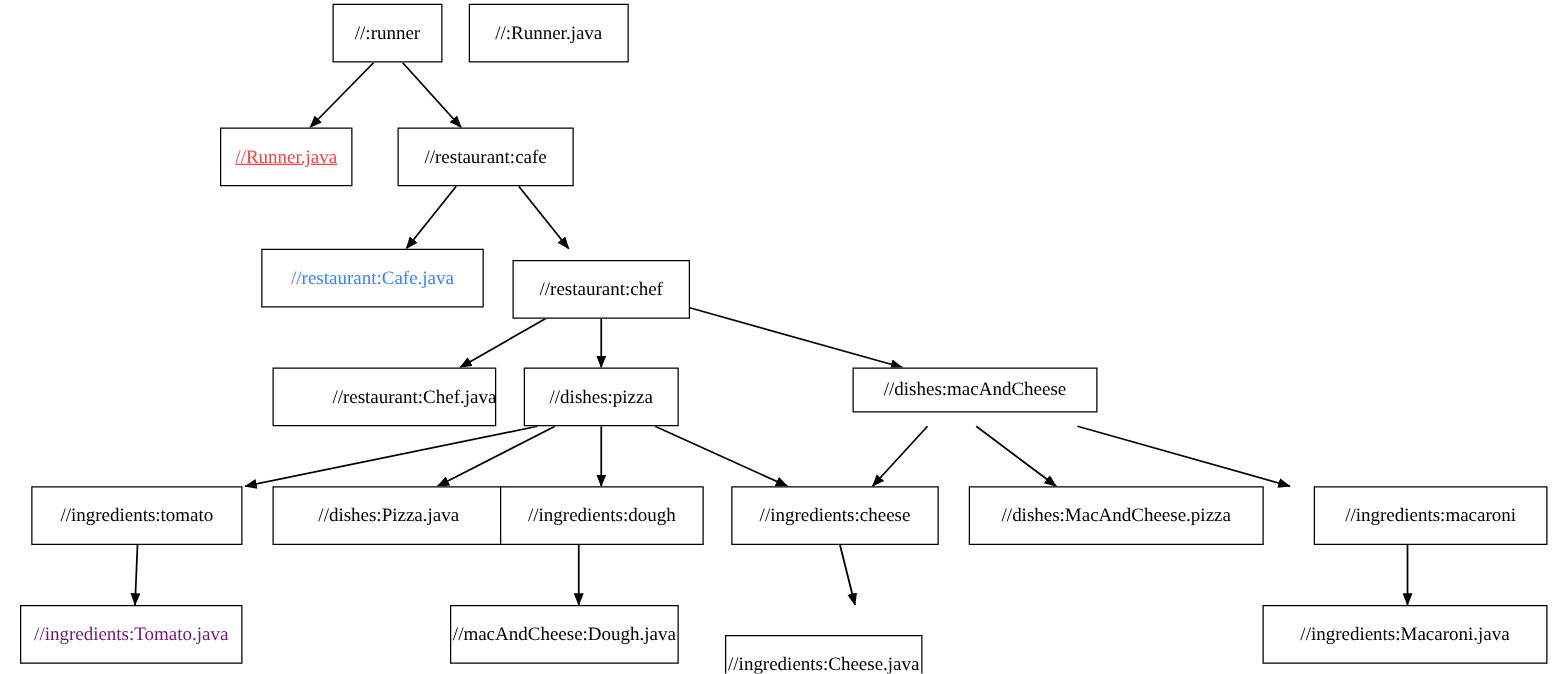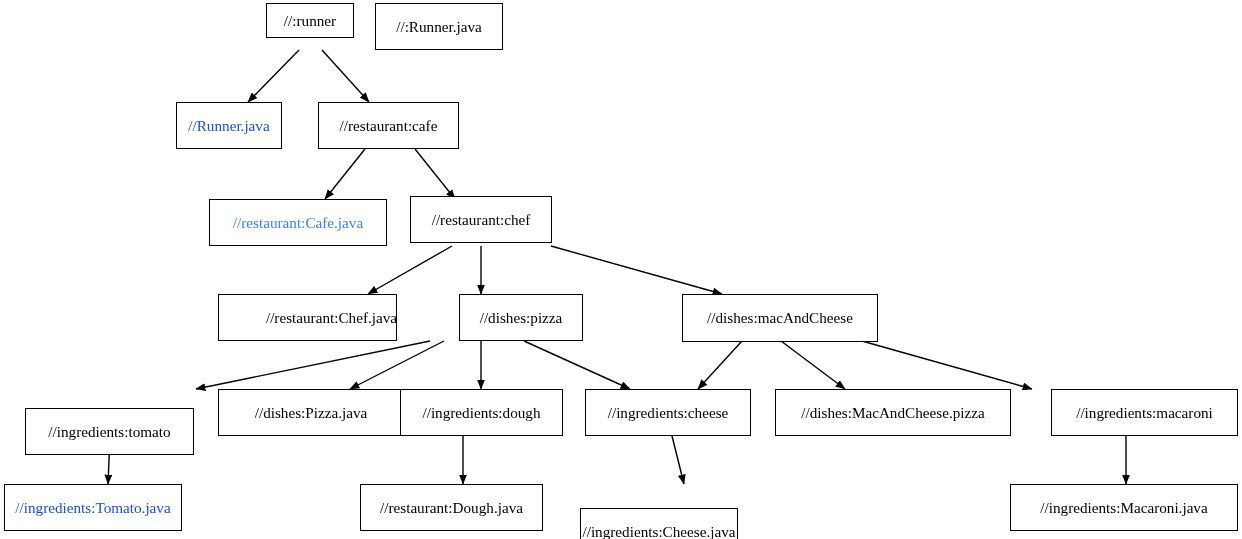--- a/index.html
+++ b/index.html
@@ -73,70 +73,70 @@
         <line x1="781" y1="341" x2="845" y2="389" stroke="#000000" stroke-width="1.4" marker-end="url(#arrowhead)"></line>
         <line x1="862" y1="341" x2="1032" y2="389" stroke="#000000" stroke-width="1.4" marker-end="url(#arrowhead)"></line>
         <line x1="110" y1="436" x2="108" y2="484" stroke="#000000" stroke-width="1.4" marker-end="url(#arrowhead)"></line>
         <line x1="463" y1="436" x2="463" y2="484" stroke="#000000" stroke-width="1.4" marker-end="url(#arrowhead)"></line>
         <line x1="672" y1="436" x2="684" y2="484" stroke="#000000" stroke-width="1.4" marker-end="url(#arrowhead)"></line>
         <line x1="1126" y1="436" x2="1126" y2="484" stroke="#000000" stroke-width="1.4" marker-end="url(#arrowhead)"></line>
       </g>
   </svg>
 
   <div id="node-group">
-      <div class="graph-node" style="left: 266px; top: 3px; width: 88px; height: 35px; border-color: rgb(0, 0, 0); background: rgb(255, 255, 255); color: rgb(0, 0, 0);">
+      <div class="graph-node" style="left: 266px; top: 3px; width: 88px; height: 47px; border-color: rgb(0, 0, 0); background: rgb(255, 255, 255); color: rgb(0, 0, 0);">
         <span class="node-label">//:runner</span>
       </div>
       <div class="graph-node" style="left: 375px; top: 3px; width: 128px; height: 47px; border-color: rgb(0, 0, 0); background: rgb(255, 255, 255); color: rgb(0, 0, 0);">
         <span class="node-label">//:Runner.java</span>
       </div>
-      <div class="graph-node" style="left: 176px; top: 102px; width: 106px; height: 47px; border-color: rgb(0, 0, 0); background: rgb(255, 255, 255); color: #1d4ed8;">
+      <div class="graph-node" style="left: 176px; top: 102px; width: 106px; height: 47px; border-color: rgb(0, 0, 0); background: rgb(255, 255, 255); color: #ef4444; text-decoration: underline;">
         <span class="node-label">//Runner.java</span>
       </div>
       <div class="graph-node" style="left: 318px; top: 102px; width: 141px; height: 47px; border-color: rgb(0, 0, 0); background: rgb(255, 255, 255); color: rgb(0, 0, 0);">
         <span class="node-label">//restaurant:cafe</span>
       </div>
       <div class="graph-node" style="left: 209px; top: 199px; width: 178px; height: 47px; border-color: rgb(0, 0, 0); background: rgb(255, 255, 255); color: #3b82f6;">
         <span class="node-label">//restaurant:Cafe.java</span>
       </div>
-      <div class="graph-node" style="left: 410px; top: 196px; width: 142px; height: 47px; border-color: rgb(0, 0, 0); background: rgb(255, 255, 255); color: rgb(0, 0, 0);">
+      <div class="graph-node" style="left: 410px; top: 208px; width: 142px; height: 47px; border-color: rgb(0, 0, 0); background: rgb(255, 255, 255); color: rgb(0, 0, 0);">
         <span class="node-label">//restaurant:chef</span>
       </div>
       <div class="graph-node" style="left: 218px; top: 294px; width: 179px; height: 47px; border-color: rgb(0, 0, 0); background: rgb(255, 255, 255); color: rgb(0, 0, 0); padding-left: 48px;">
         <span class="node-label">//restaurant:Chef.java</span>
       </div>
-      <div class="graph-node" style="left: 419px; top: 294px; width: 124px; height: 47px; border-color: rgb(0, 0, 0); background: rgb(255, 255, 255); color: rgb(0, 0, 0); margin-left: 40px;">
+      <div class="graph-node" style="left: 419px; top: 294px; width: 124px; height: 47px; border-color: rgb(0, 0, 0); background: rgb(255, 255, 255); color: rgb(0, 0, 0);">
         <span class="node-label">//dishes:pizza</span>
       </div>
-      <div class="graph-node" style="left: 682px; top: 294px; width: 196px; height: 48px; border-color: rgb(0, 0, 0); background: rgb(255, 255, 255); color: rgb(0, 0, 0);">
+      <div class="graph-node" style="left: 682px; top: 294px; width: 196px; height: 36px; border-color: rgb(0, 0, 0); background: rgb(255, 255, 255); color: rgb(0, 0, 0);">
         <span class="node-label">//dishes:macAndCheese</span>
       </div>
-      <div class="graph-node" style="left: 25px; top: 389px; width: 169px; height: 47px; border-color: rgb(0, 0, 0); background: rgb(255, 255, 255); color: rgb(0, 0, 0); margin-top: 19px;">
+      <div class="graph-node" style="left: 25px; top: 389px; width: 169px; height: 47px; border-color: rgb(0, 0, 0); background: rgb(255, 255, 255); color: rgb(0, 0, 0);">
         <span class="node-label">//ingredients:tomato</span>
       </div>
       <div class="graph-node" style="left: 218px; top: 389px; width: 186px; height: 47px; border-color: rgb(0, 0, 0); background: rgb(255, 255, 255); color: rgb(0, 0, 0);">
         <span class="node-label">//dishes:Pizza.java</span>
       </div>
       <div class="graph-node" style="left: 400px; top: 389px; width: 163px; height: 47px; border-color: rgb(0, 0, 0); background: rgb(255, 255, 255); color: rgb(0, 0, 0);">
         <span class="node-label">//ingredients:dough</span>
       </div>
       <div class="graph-node" style="left: 585px; top: 389px; width: 166px; height: 47px; border-color: rgb(0, 0, 0); background: rgb(255, 255, 255); color: rgb(0, 0, 0);">
         <span class="node-label">//ingredients:cheese</span>
       </div>
       <div class="graph-node" style="left: 775px; top: 389px; width: 236px; height: 47px; border-color: rgb(0, 0, 0); background: rgb(255, 255, 255); color: rgb(0, 0, 0);">
         <span class="node-label">//dishes:MacAndCheese.pizza</span>
       </div>
       <div class="graph-node" style="left: 1032px; top: 389px; width: 187px; height: 47px; border-color: rgb(0, 0, 0); background: rgb(255, 255, 255); color: rgb(0, 0, 0); margin-left: 19px;">
         <span class="node-label">//ingredients:macaroni</span>
       </div>
-      <div class="graph-node" style="left: 4px; top: 484px; width: 178px; height: 47px; border-color: rgb(0, 0, 0); background: rgb(255, 255, 255); color: #1d4ed8;">
+      <div class="graph-node" style="left: 16px; top: 484px; width: 178px; height: 47px; border-color: rgb(0, 0, 0); background: rgb(255, 255, 255); color: #701a75;">
         <span class="node-label">//ingredients:Tomato.java</span>
       </div>
       <div class="graph-node" style="left: 360px; top: 484px; width: 183px; height: 47px; border-color: rgb(0, 0, 0); background: rgb(255, 255, 255); color: rgb(0, 0, 0);">
-        <span class="node-label">//restaurant:Dough.java</span>
+        <span class="node-label">//macAndCheese:Dough.java</span>
       </div>
       <div class="graph-node" style="left: 580px; top: 484px; width: 158px; height: 47px; border-color: rgb(0, 0, 0); background: rgb(255, 255, 255); color: rgb(0, 0, 0); margin-top: 24px;">
         <span class="node-label">//ingredients:Cheese.java</span>
       </div>
       <div class="graph-node" style="left: 1010px; top: 484px; width: 228px; height: 47px; border-color: rgb(0, 0, 0); background: rgb(255, 255, 255); color: rgb(0, 0, 0);">
         <span class="node-label">//ingredients:Macaroni.java</span>
       </div>
     </div>
 
 </div>

